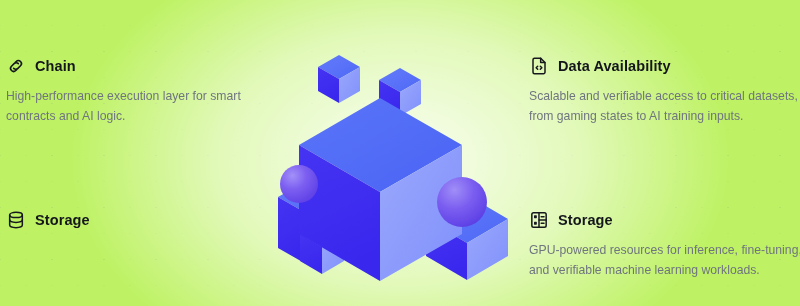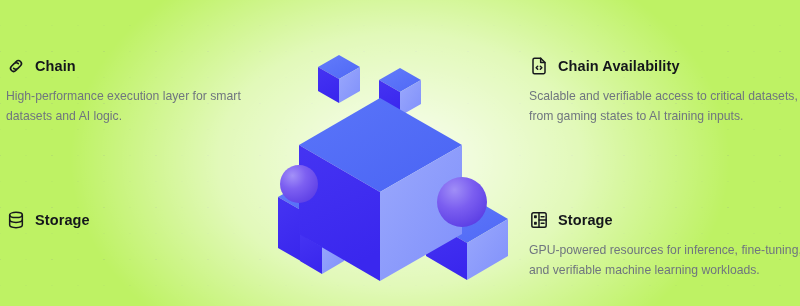--- a/index.html
+++ b/index.html
@@ -115,34 +115,34 @@
   <div class="feature tl">
     <div class="feature-head">
       <span class="feature-icon">
         <svg viewBox="0 0 24 24" fill="none" stroke="currentColor" stroke-width="1.9" stroke-linecap="round" stroke-linejoin="round">
           <path d="M9.2 14.8a3.6 3.6 0 0 0 5.1 0l3.1-3.1a3.6 3.6 0 1 0-5.1-5.1l-1.1 1.1"></path>
           <path d="M14.8 9.2a3.6 3.6 0 0 0-5.1 0l-3.1 3.1a3.6 3.6 0 1 0 5.1 5.1l1.1-1.1"></path>
         </svg>
       </span>
       <span class="feature-title">Chain</span>
     </div>
-    <div class="feature-desc">High-performance execution layer for smart datasets and AI logic.</div>
+    <div class="feature-desc">High-performance execution layer for smart contracts and AI logic.</div>
   </div>
 
   <div class="feature tr">
     <div class="feature-head">
       <span class="feature-icon">
         <svg viewBox="0 0 24 24" fill="none" stroke="currentColor" stroke-width="1.8" stroke-linecap="round" stroke-linejoin="round">
           <path d="M14 2.8H6.6A1.8 1.8 0 0 0 4.8 4.6v14.8a1.8 1.8 0 0 0 1.8 1.8h10.8a1.8 1.8 0 0 0 1.8-1.8V7.8z"></path>
           <path d="M14 2.8v5h5"></path>
           <path d="M10.4 12.3 8.6 14.1l1.8 1.8"></path>
           <path d="M13.6 12.3l1.8 1.8-1.8 1.8"></path>
         </svg>
       </span>
-      <span class="feature-title">Chain Availability</span>
+      <span class="feature-title">Data Availability</span>
     </div>
     <div class="feature-desc">Scalable and verifiable access to critical datasets, from gaming states to AI training inputs.</div>
   </div>
 
   <div class="feature bl">
     <div class="feature-head">
       <span class="feature-icon">
         <svg viewBox="0 0 24 24" fill="none" stroke="currentColor" stroke-width="1.8" stroke-linecap="round" stroke-linejoin="round">
           <ellipse cx="12" cy="5.9" rx="7.6" ry="3.1"></ellipse>
           <path d="M4.4 5.9v5.9c0 1.71 3.4 3.1 7.6 3.1s7.6-1.39 7.6-3.1V5.9"></path>

